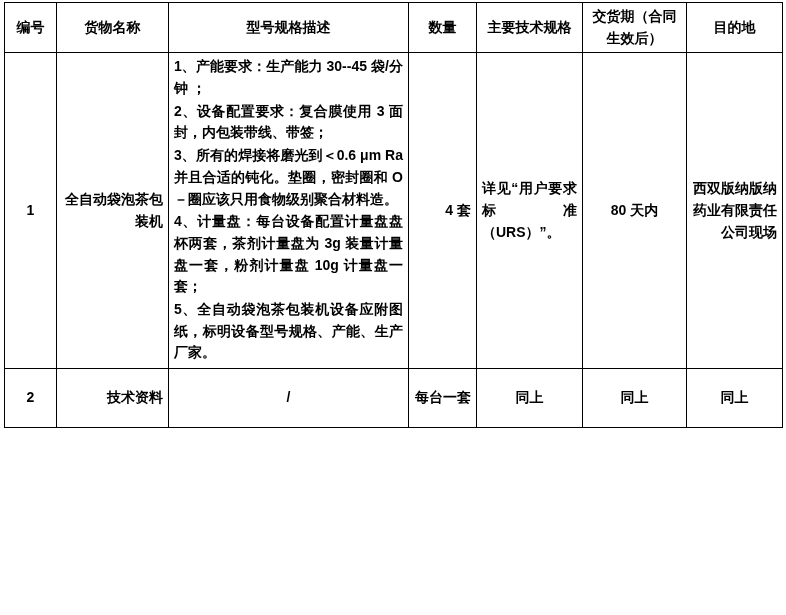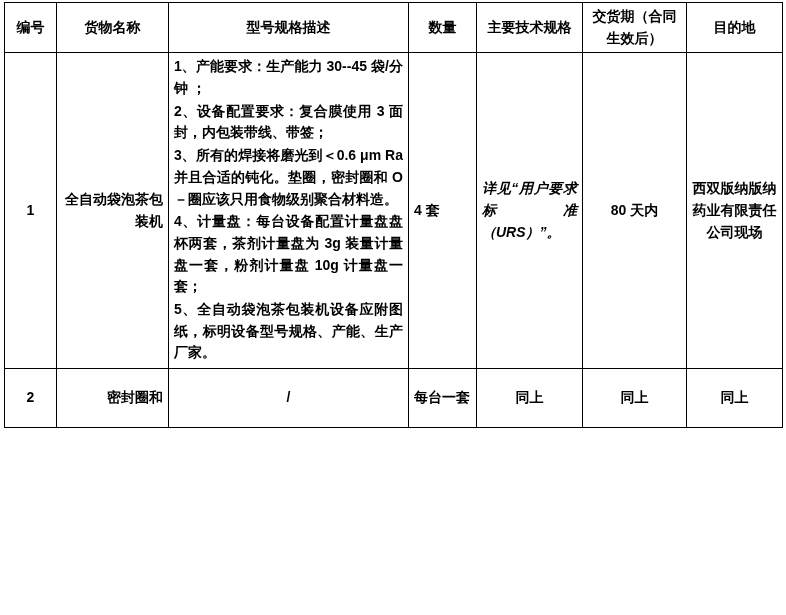--- a/index.html
+++ b/index.html
@@ -61,36 +61,35 @@
   td.desc p {
     margin: 0 0 1px 0;
     text-align: justify;
   }
   td.tech {
     text-align: justify;
     text-align-last: left;
     font-size: 14px;
     line-height: 1.62;
     padding: 6px 6px;
-    font-style: italic;
   }
   td.dest {
-    text-align: center;
+    text-align: right;
     font-size: 14px;
     line-height: 1.6;
     padding: 6px 4px;
     font-family: Liberation Serif, serif;
   }
   td.name {
     text-align: right;
     font-size: 14px;
     line-height: 1.6;
   }
   td.qty {
-    text-align: left;
+    text-align: right;
     font-size: 14px;
     line-height: 1.6;
   }
   .row2 td {
     height: 52px;
   }
   .slash {
     text-align: center;
     font-size: 14px;
   }
@@ -131,21 +130,21 @@
           <p>4、计量盘：每台设备配置计量盘盘杯两套，茶剂计量盘为 3g 装量计量盘一套，粉剂计量盘 10g 计量盘一套；</p>
           <p>5、全自动袋泡茶包装机设备应附图纸，标明设备型号规格、产能、生产厂家。</p>
         </td>
         <td class="qty">4 套</td>
         <td class="tech">详见“用户要求标准（URS）”。</td>
         <td class="center">80 天内</td>
         <td class="dest">西双版纳版纳药业有限责任公司现场</td>
       </tr>
       <tr class="row2">
         <td class="center">2</td>
-        <td class="name">密封圈和</td>
+        <td class="name">技术资料</td>
         <td class="slash">/</td>
         <td class="qty">每台一套</td>
         <td class="center">同上</td>
         <td class="center">同上</td>
         <td class="center">同上</td>
       </tr>
     </tbody>
   </table>
 </div>
 

